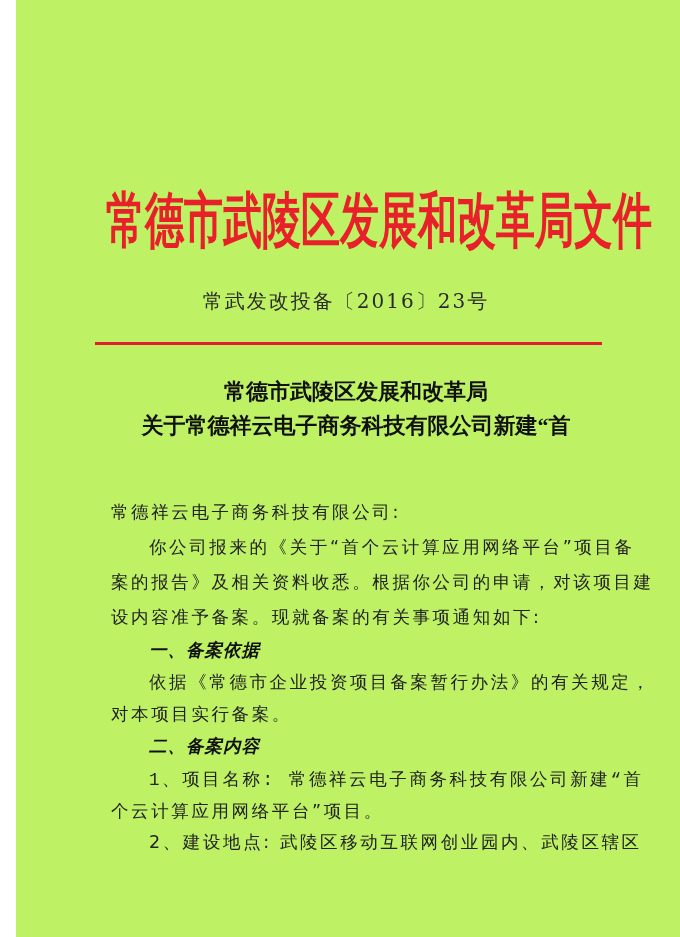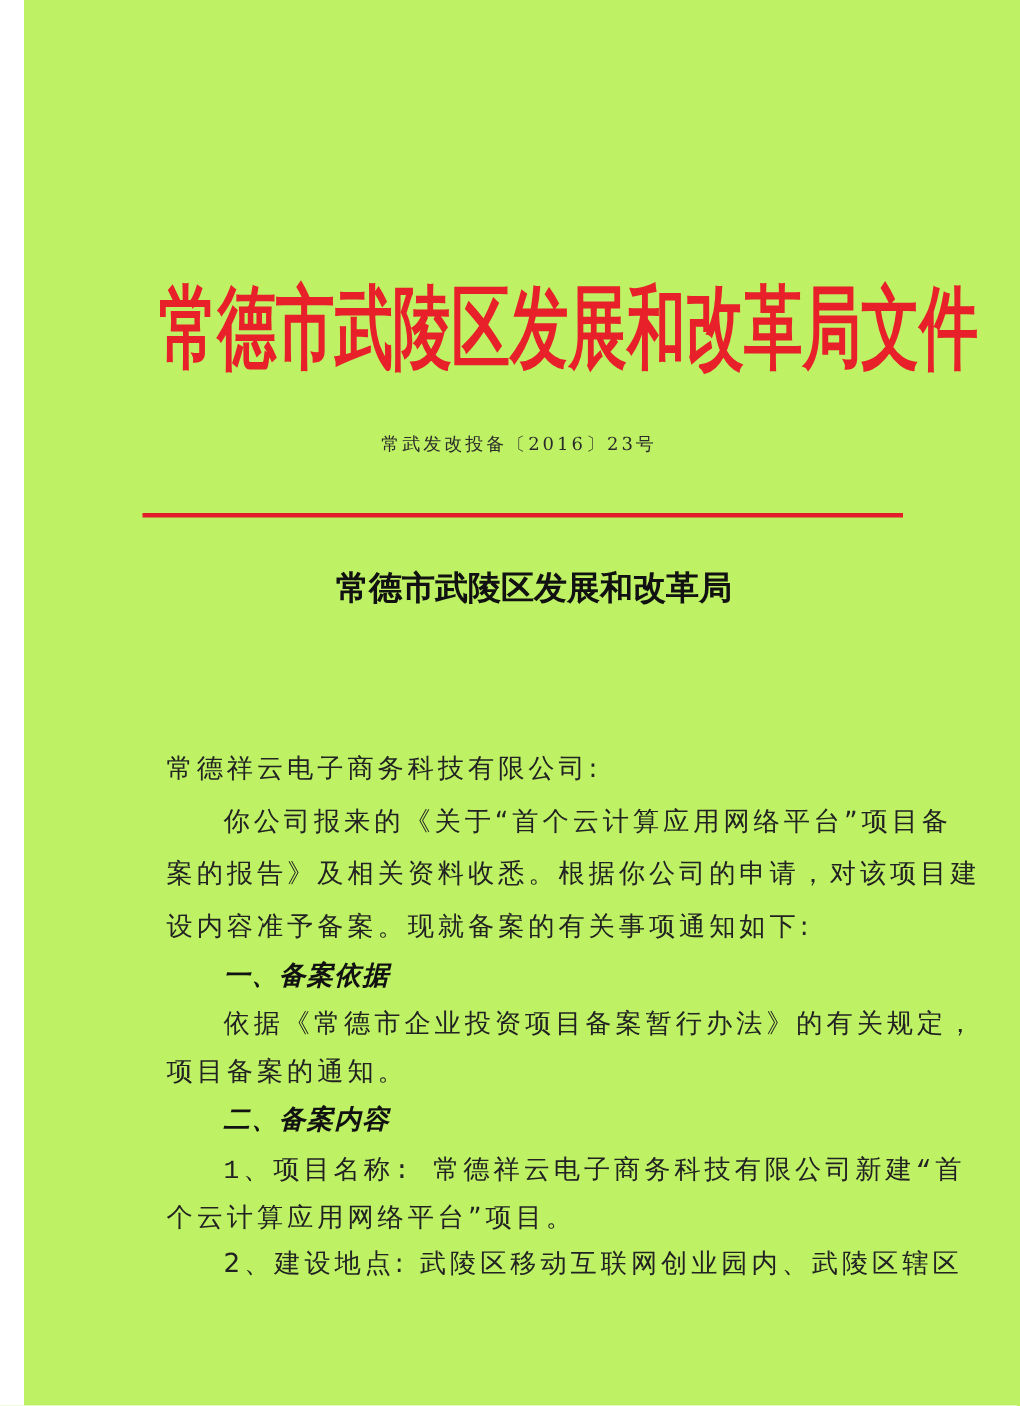--- a/index.html
+++ b/index.html
@@ -38,21 +38,21 @@
       transform-origin: center top;
       white-space: nowrap;
     }
     .doc-number {
       position: absolute;
       left: 180px;
       top: 288px;
       width: 300px;
       text-align: center;
       font-family: "DejaVu Serif", "Liberation Serif", serif;
-      font-size: 12px;
+      font-size: 20px;
       letter-spacing: 2px;
       color: #2a2a2a;
       white-space: nowrap;
     }
     .red-rule {
       position: absolute;
       left: 79px;
       top: 342px;
       width: 507px;
       height: 3px;
@@ -103,32 +103,33 @@
 <div class="page">
 
   <div class="header-title">常德市武陵区发展和改革局文件</div>
 
   <div class="doc-number">常武发改投备〔2016〕23号</div>
 
   <div class="red-rule"></div>
 
   <div class="doc-title">
     <span class="title-line">常德市武陵区发展和改革局</span>
+    <span class="title-line">关于常德祥云电子商务科技有限公司新建“首</span>
   </div>
 
   <div class="body">
     <div class="line" style="top:500px;">常德祥云电子商务科技有限公司:</div>
 
     <div class="line indent" style="top:535px;">你公司报来的《关于“首个云计算应用网络平台”项目备</div>
     <div class="line" style="top:570px;">案的报告》及相关资料收悉。根据你公司的申请，对该项目建</div>
     <div class="line" style="top:605px;">设内容准予备案。现就备案的有关事项通知如下:</div>
 
     <div class="line indent heading" style="top:638px;">一、备案依据</div>
     <div class="line indent" style="top:670px;">依据《常德市企业投资项目备案暂行办法》的有关规定，</div>
-    <div class="line" style="top:702px;">项目备案的通知。</div>
+    <div class="line" style="top:702px;">对本项目实行备案。</div>
 
     <div class="line indent heading" style="top:734px;">二、备案内容</div>
     <div class="line indent" style="top:767px;font-family:Liberation Mono, monospace;">1、项目名称: 常德祥云电子商务科技有限公司新建“首</div>
     <div class="line" style="top:799px;">个云计算应用网络平台”项目。</div>
     <div class="line indent" style="top:830px;">2、建设地点: 武陵区移动互联网创业园内、武陵区辖区</div>
   </div>
 
 </div>
 
 </body></html>

